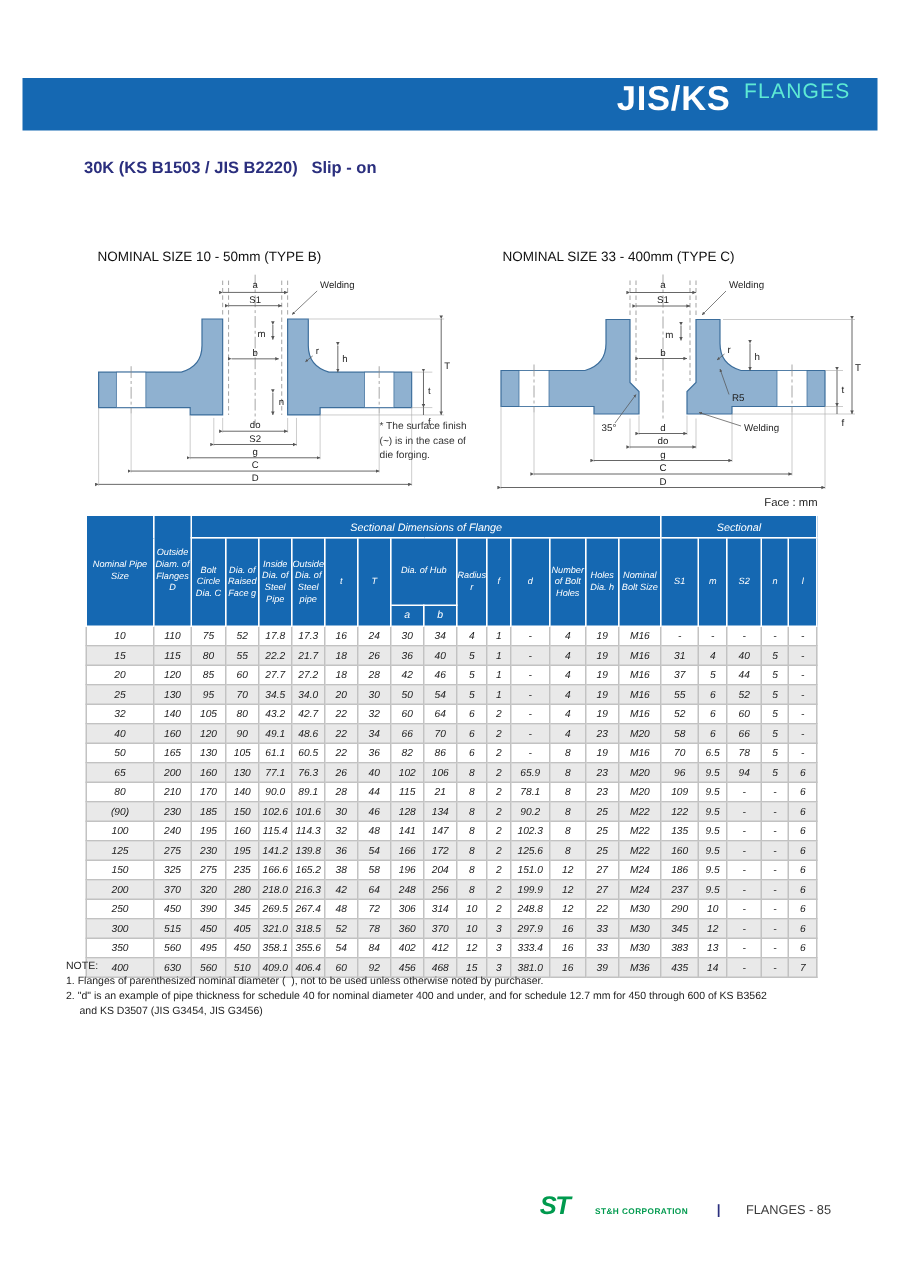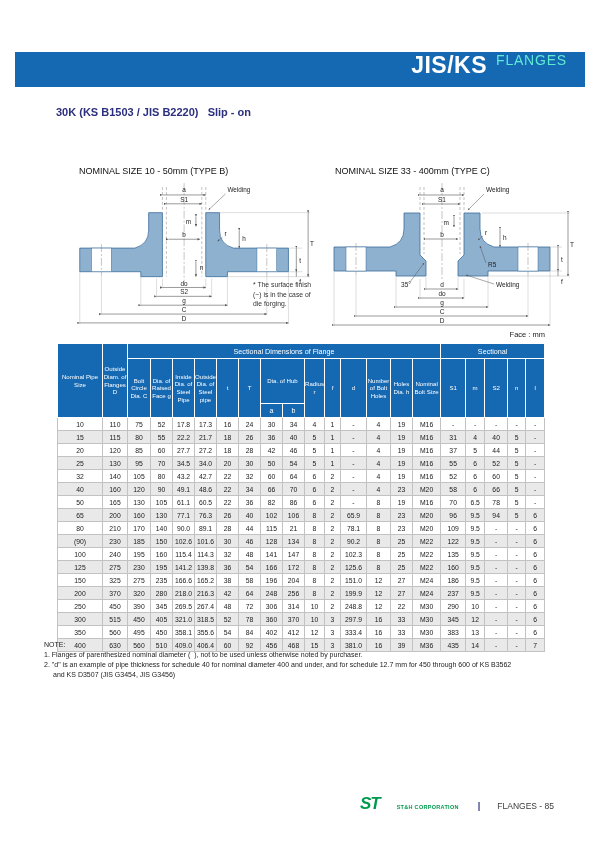--- a/index.html
+++ b/index.html
@@ -10,40 +10,40 @@
   .header-bar { position:absolute; left:15px; top:52px; width:570px; height:35px;
     background:#1568b2; display:flex; align-items:flex-start; justify-content:flex-end;
     padding-right:18px; box-sizing:border-box; gap:9px; }
   .brand-main { color:#fff; font-size:23px; font-weight:bold; letter-spacing:.5px; }
   .brand-sub  { color:#5eead4; font-size:14px; letter-spacing:.8px; }
 
   .section-title { position:absolute; left:42px; top:106px; font-size:11px;
     font-weight:bold; color:#2b2f7e;margin-left:14px; }
 
   
-  .diagram-b { position:absolute; left:64px;  top:166px; width:252px; }
+  .diagram-b { position:absolute; left:50px;  top:166px; width:252px; }
   .diagram-c { position:absolute; left:320px; top:166px; width:256px; }
   .diagram-title { font-size:9px; color:#111; margin:0 0 3px 15px; }
   .fl   { fill:#8fb1d0; stroke:#3b6d9b; stroke-width:.8; }
   .bolt { fill:#fff; stroke:#3b6d9b; stroke-width:.5; }
   .dim  { stroke:#555; stroke-width:.6; fill:none; }
   .ldr  { stroke:#555; stroke-width:.5; fill:none; }
   .ext  { stroke:#aaa; stroke-width:.4; }
   .dsh  { stroke:#999; stroke-width:.6; stroke-dasharray:3 2; fill:none; }
   .cl   { stroke:#888; stroke-width:.5; stroke-dasharray:8 2 2 2; fill:none; }
   svg text { font-size:6.5px; fill:#222; font-family:"Liberation Sans",sans-serif; }
 
   .surface-note { position:absolute; left:253px; top:280px; width:66px;
     font-size:6.8px; color:#333; line-height:1.4; }
 
   .unit-label { position:absolute; right:55px; top:330px; font-size:7.5px; color:#222; }
 
   
   .flange-table { position:absolute; left:57px; top:343px; width:488px;
-    border-collapse:collapse; table-layout:fixed; border:1px solid #7a7a7a; }
+    border-collapse:collapse; table-layout:fixed; border:1px solid #7a7a7a;font-style:italic; }
   .flange-table thead th { background:#1568b2; color:#fff; border:1px solid #fff;
     padding:0; font-weight:normal; }
   .group-row th { font-size:7.2px; font-weight:bold; height:14px; }
   .main-row th, th.tall { font-size:6.1px; line-height:1.25; height:44px; }
   .sub-row th { height:13px; }
   th.sub-ab { background:#a9c0e2; color:#15246b; font-weight:bold; font-size:7px; }
   .flange-table tbody td { text-align:center; height:12px; border:1px solid #c2c2c2;
     color:#1a1a1a; font-size:6.8px; padding:0; background:#fff; }
   .flange-table tbody tr:nth-child(even) td { background:#e9e9e9; }
 

